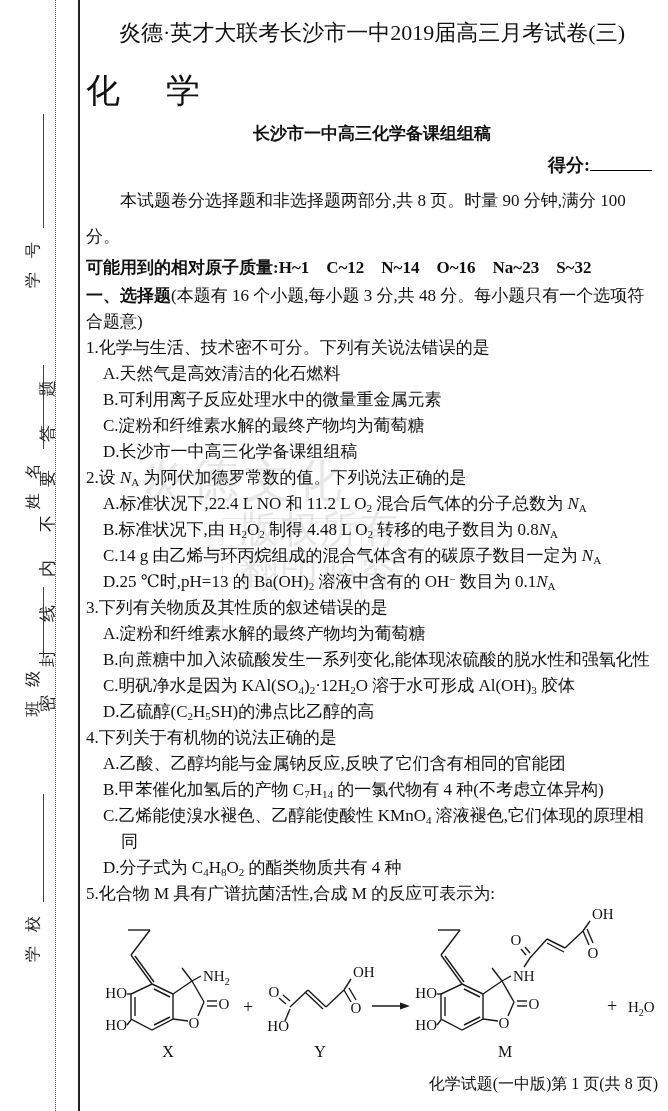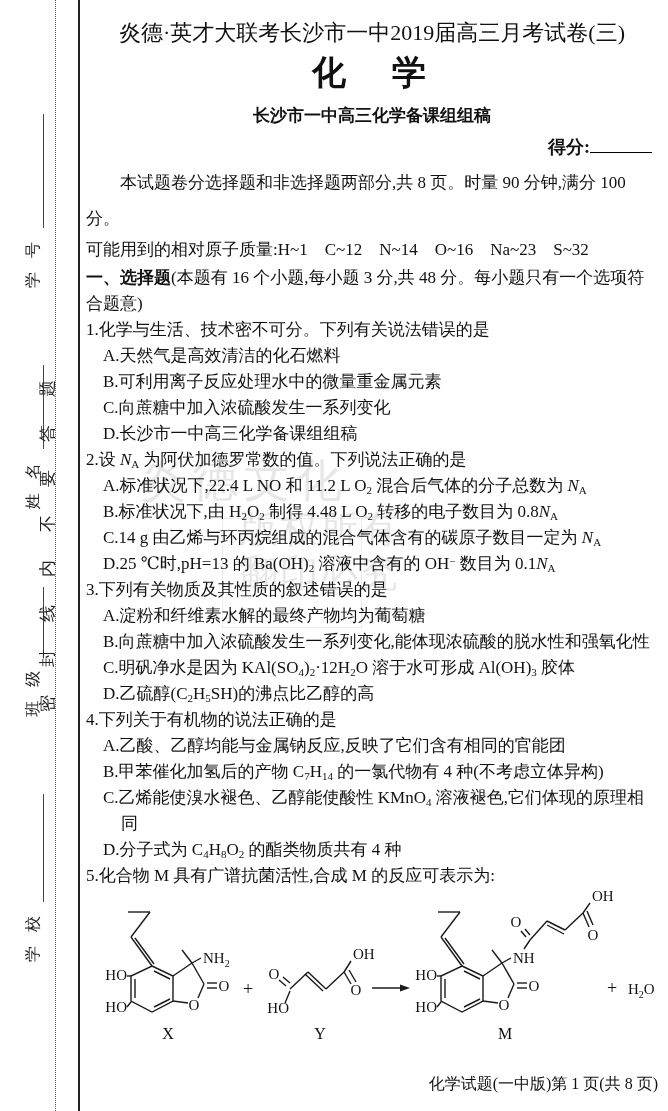--- a/index.html
+++ b/index.html
@@ -23,27 +23,27 @@
   
   .wm{position:absolute;left:140px;top:445px;width:260px;color:rgba(60,60,60,0.12);
       pointer-events:none;line-height:1.15;}
   .wm .w1{font-size:46px;letter-spacing:6px;margin-top:10px;}
   .wm .w2,.wm .w3{font-size:38px;letter-spacing:2px;margin-left:100px;}
   .wm-box{position:absolute;left:222px;top:518px;width:138px;height:108px;
       border:1px solid rgba(0,0,0,0.08);}
   
   .content{position:absolute;left:86px;top:18px;width:572px;}
   .series{font-size:22px;font-weight:normal;text-align:center;white-space:nowrap;margin:0;}
-  .subject{font-size:34px;font-weight:bold;text-align:center;margin-top:2px;letter-spacing:6px;}
+  .subject{font-size:34px;font-weight:normal;text-align:left;margin-top:20px;letter-spacing:6px;}
   .byline{font-size:17px;font-weight:bold;text-align:center;margin-top:8px;}
   .score-row{text-align:right;margin-top:8px;padding-right:6px;font-size:18px;font-weight:bold;}
   .score-blank{display:inline-block;width:62px;border-bottom:1px solid #000;height:16px;}
   p{margin:0;}
   .intro{margin-top:6px;font-size:17px;line-height:36px;text-indent:2em;}
-  .masses{font-size:17px;line-height:26px;white-space:pre-wrap;}
+  .masses{font-size:17px;line-height:26px;white-space:pre-wrap;font-weight:bold;}
   .masses2{font-size:17px;line-height:26px;margin-left:169px;}
   .section-head{font-size:17px;line-height:26px;margin-top:2px;}
   .section-head b{font-weight:bold;}
   .stem{font-size:17px;line-height:26px;}
   .opt{font-size:17px;line-height:26px;margin-left:17px;padding-left:18px;text-indent:-18px;}
   sub{font-size:11px;vertical-align:-3px;line-height:0;}
   sup{font-size:11px;vertical-align:4px;line-height:0;}
   .figure{position:relative;height:160px;margin-top:2px;}
   .figure svg{position:absolute;left:-8px;top:0;}
   .footer{position:absolute;left:86px;top:1074px;width:572px;text-align:right;font-size:16px;}
@@ -100,21 +100,21 @@
 
     <p class="intro">本试题卷分选择题和非选择题两部分,共 8 页。时量 90 分钟,满分 100 分。</p>
     <p class="masses">可能用到的相对原子质量:H~1　C~12　N~14　O~16　Na~23　S~32</p>
 
     <p class="section-head"><b>一、选择题</b><span>(本题有 16 个小题,每小题 3 分,共 48 分。每小题只有一个选项符合题意)</span></p>
 
     <div class="q">
       <div class="stem">1.化学与生活、技术密不可分。下列有关说法错误的是</div>
       <div class="opt">A.天然气是高效清洁的化石燃料</div>
       <div class="opt">B.可利用离子反应处理水中的微量重金属元素</div>
-      <div class="opt">C.向蔗糖中加入浓硫酸发生一系列变化</div>
+      <div class="opt">C.淀粉和纤维素水解的最终产物均为葡萄糖</div>
       <div class="opt">D.长沙市一中高三化学备课组组稿</div>
     </div>
 
     <div class="q">
       <div class="stem">2.设 <i>N</i><sub>A</sub> 为阿伏加德罗常数的值。下列说法正确的是</div>
       <div class="opt">A.标准状况下,22.4 L NO 和 11.2 L O<sub>2</sub> 混合后气体的分子总数为 <i>N</i><sub>A</sub></div>
       <div class="opt">B.标准状况下,由 H<sub>2</sub>O<sub>2</sub> 制得 4.48 L O<sub>2</sub> 转移的电子数目为 0.8<i>N</i><sub>A</sub></div>
       <div class="opt">C.14 g 由乙烯与环丙烷组成的混合气体含有的碳原子数目一定为 <i>N</i><sub>A</sub></div>
       <div class="opt">D.25 ℃时,pH=13 的 Ba(OH)<sub>2</sub> 溶液中含有的 OH<sup>−</sup> 数目为 0.1<i>N</i><sub>A</sub></div>
     </div>

